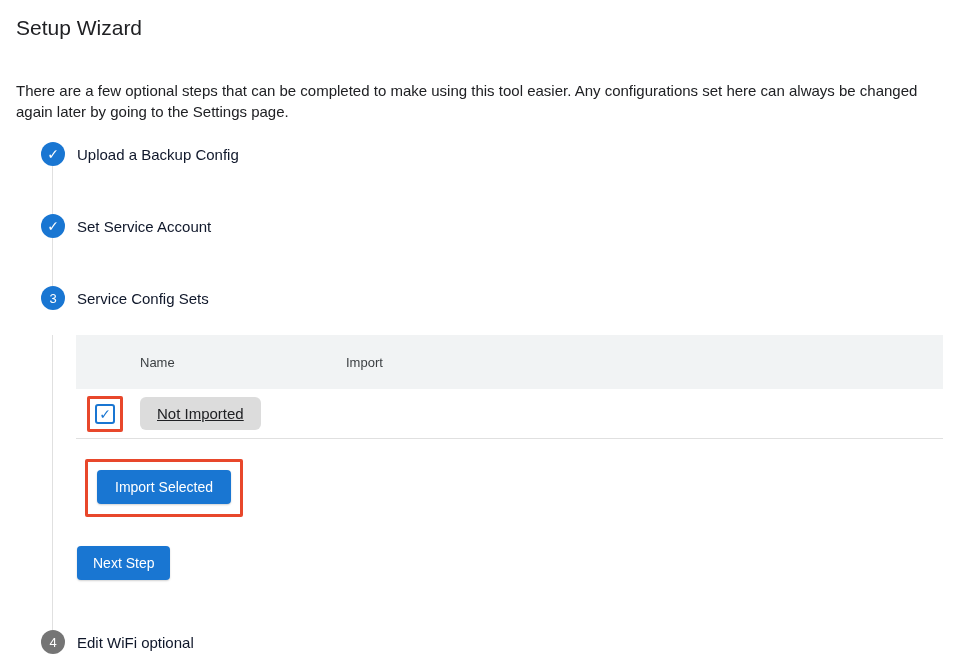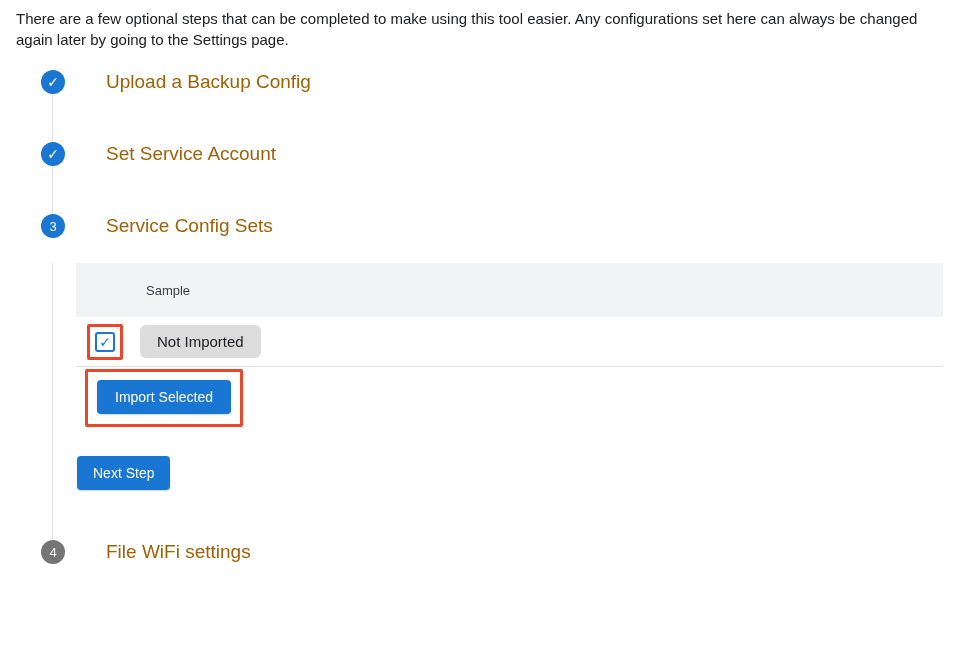--- a/index.html
+++ b/index.html
@@ -13,21 +13,21 @@
   .container { padding: 0 16px; }
 
   .page-title {
     margin-top: 14px;
     font-size: 21px;
     font-weight: 400;
     line-height: 28px;
     color: #202124;
   }
   .page-desc {
-    margin-top: 8px;
+    margin-top: 38px;
     font-size: 15px;
     line-height: 21px;
     max-width: 920px;
     color: #202124;
   }
 
   .stepper { margin-top: 20px; }
 
   .step-header {
     display: flex;
@@ -40,21 +40,21 @@
     width: 24px; height: 24px;
     border-radius: 50%;
     background: var(--accent-blue, #1976d2);
     color: #ffffff;
     display: flex; align-items: center; justify-content: center;
     font-size: 13px;
     flex: 0 0 24px;
   }
   .step-circle.inactive { background: var(--step-inactive-gray, #757575); }
   .step-circle .glyph { font-size: 14px; font-weight: bold; line-height: 1; }
-  .step-label { font-size: 19px; color: #a16207; margin-left: 29px; }
+  .step-label { font-size: 15px; color: #0f172a; }
 
   .step-body {
     margin-left: 36px;
     border-left: 1px solid #e0e0e0;
     padding-left: 23px;
   }
   .step-body.spacer { height: 48px; }
   .step-body.content { padding-bottom: 50px; }
 
   
@@ -98,52 +98,54 @@
 
   .status-chip {
     display: inline-flex;
     align-items: center;
     height: 33px;
     padding: 0 17px;
     background: var(--chip-bg, #dcdcdc);
     border-radius: 6px;
     font-size: 15px;
     color: #202124;
+    text-decoration: underline;
   }
 
   .btn {
     display: inline-flex;
     align-items: center;
     justify-content: center;
     height: 34px;
     background: var(--accent-blue, #1976d2);
     color: #ffffff;
     border: none;
     border-radius: 4px;
     font-family: inherit;
     font-size: 14px;
     cursor: pointer;
     box-shadow: 0 1px 2px rgba(0,0,0,0.18);
   }
   .btn-import { padding: 0 18px; }
   .btn-next { padding: 0 16px; }
 
   .import-annotation {
-    margin-top: 2px;
+    margin-top: 20px;
     margin-left: 9px;
     padding: 8px 9px 10px 9px;
     display: inline-flex;
   }
   .next-row { margin-top: 29px; margin-left: 1px; }
 </style>
 </head>
 <body>
 
 <div class="container">
 
+  <h1 class="page-title">Setup Wizard</h1>
 
   <p class="page-desc">There are a few optional steps that can be completed to make using this tool easier. Any configurations set here can always be changed again later by going to the Settings page.</p>
 
   <div class="stepper">
 
     <div class="step">
       <div class="step-header">
         <div class="step-circle">
           <span class="glyph">✓</span>
         </div>
@@ -168,21 +170,22 @@
           <span>3</span>
         </div>
         <span class="step-label">Service Config Sets</span>
       </div>
 
       <div class="step-body content">
 
         <div class="config-table">
           <div class="t-header">
             <div></div>
-            <div class="status-col">Sample</div>
+            <div>Name</div>
+            <div class="status-col">Import</div>
           </div>
 
           <div class="t-row">
             <div class="checkbox-cell">
               <span class="annotation-box checkbox-annotation">
                 <span class="checkbox" role="checkbox" aria-checked="true">
                   <span>✓</span>
                 </span>
               </span>
             </div>
@@ -203,18 +206,18 @@
         </div>
 
       </div>
     </div>
 
     <div class="step">
       <div class="step-header">
         <div class="step-circle inactive">
           <span>4</span>
         </div>
-        <span class="step-label">File WiFi settings</span>
+        <span class="step-label">Edit WiFi optional</span>
       </div>
     </div>
 
   </div>
 </div>
 
 </body></html>

